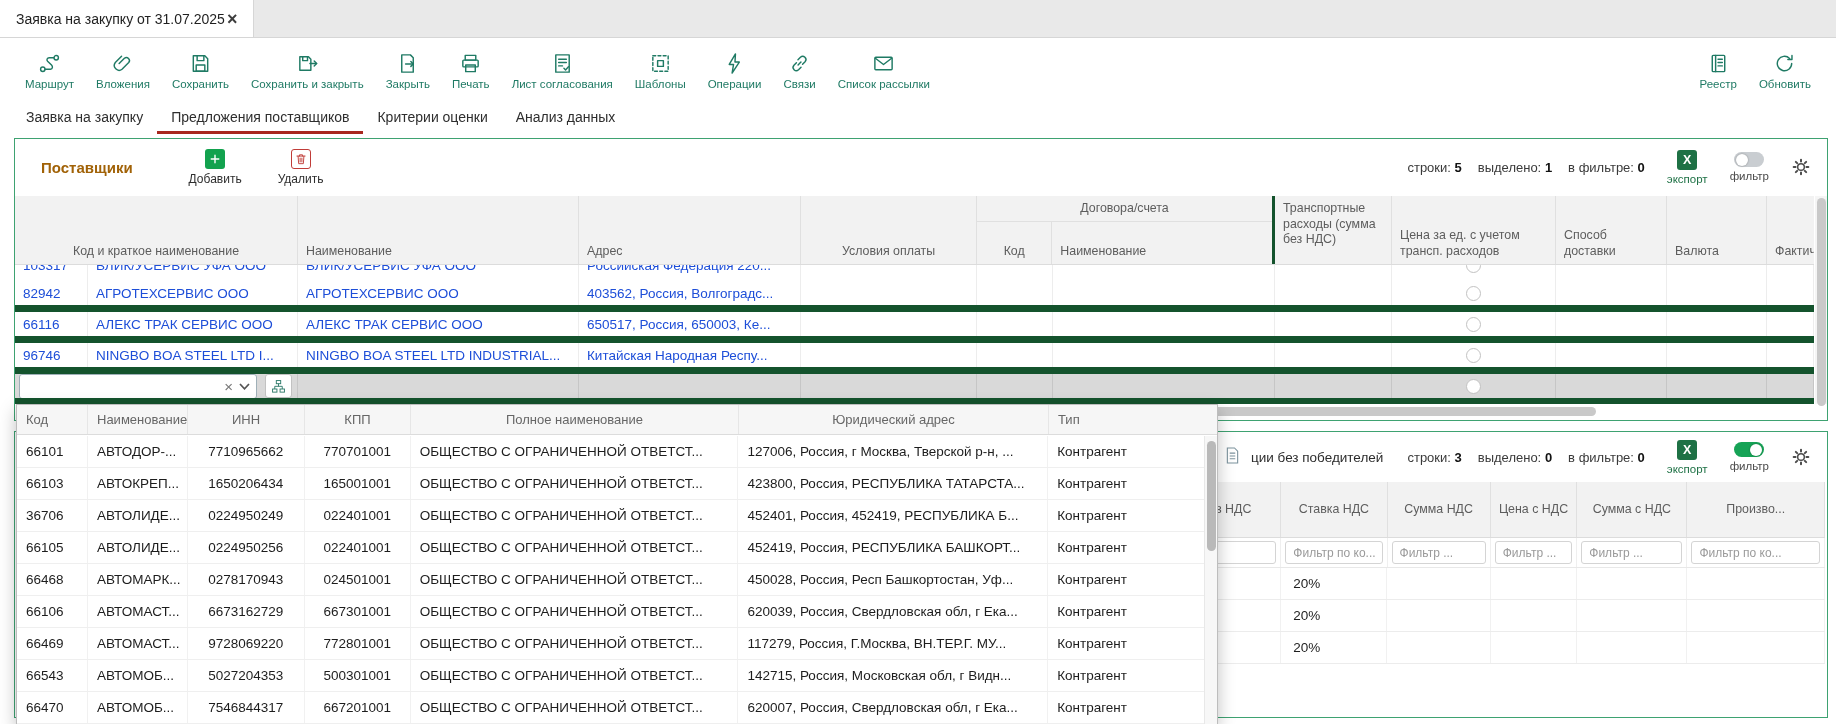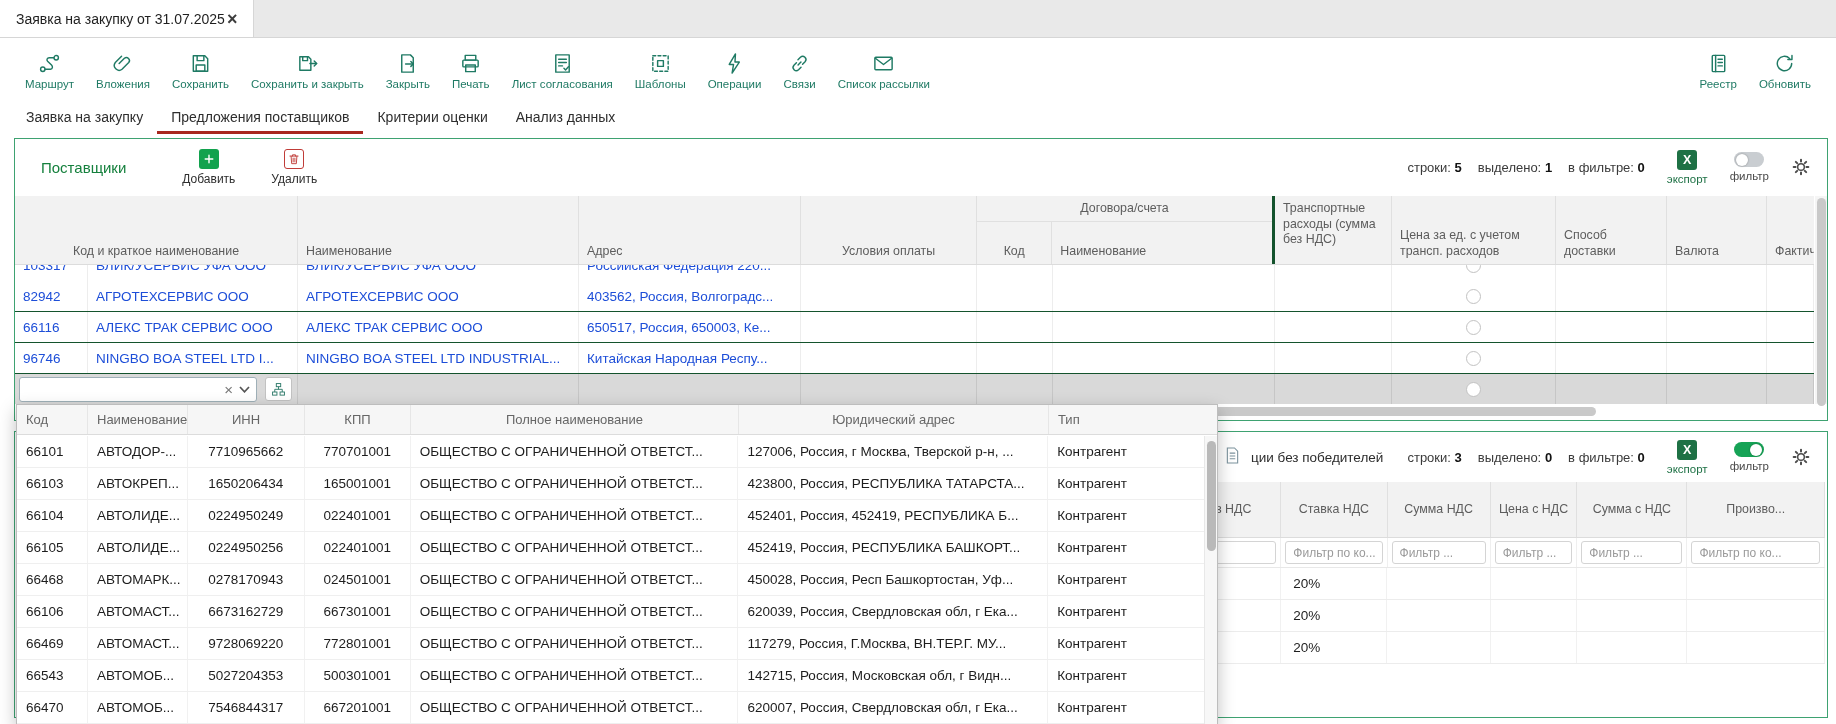--- a/index.html
+++ b/index.html
@@ -21,21 +21,21 @@
 
 #ptabs{display:flex;height:31px;padding-left:12px;background:#fff}
 .ptab{display:flex;align-items:center;padding:0 14px;font-size:14px;color:#2e2e2e;border-bottom:3px solid transparent;cursor:pointer;white-space:nowrap}
 .ptab.active{border-bottom-color:#a8281f}
 
 
 .panel{position:absolute;background:#fff;border:1px solid #3ea271}
 #sup-panel{left:14px;top:138px;width:1814px;height:283px;z-index:1}
 #off-panel{left:14px;top:431px;width:1814px;height:287px;z-index:2}
 .phead{height:56px;display:flex;align-items:center;padding:0 16px;position:relative}
-.ptitle{font-size:15px;font-weight:normal;color:#15803d;margin-left:10px}
+.ptitle{font-size:15px;font-weight:bold;color:#a16207;margin-left:10px}
 .stack{display:flex;flex-direction:column;align-items:center;gap:3px;cursor:pointer}
 .stack .slbl{font-size:12px;color:#2e2e2e;white-space:nowrap}
 .ml56{margin-left:56px}.ml36{margin-left:36px}
 .add-ic{width:20px;height:20px;border-radius:3px;background:#12a24e;display:flex;align-items:center;justify-content:center}
 .add-ic svg{width:14px;height:14px;stroke:#fff;stroke-width:2.4;fill:none;stroke-linecap:round}
 .del-ic{width:20px;height:20px;border-radius:3px;background:#fff;border:1.4px solid #c03c38;display:flex;align-items:center;justify-content:center}
 .del-ic svg{width:14px;height:14px;stroke:#c03c38;stroke-width:1.6;fill:none;stroke-linecap:round;stroke-linejoin:round}
 .pctrl{margin-left:auto;display:flex;align-items:center;gap:22px}
 .stats{display:flex;gap:16px;font-size:13px;color:#3a3a3a;white-space:nowrap}
 .stats b{color:#111}
@@ -58,21 +58,21 @@
 .hgroup{display:flex;flex-direction:column;border-right:3px solid #14532d}
 .hg-title{height:26px;display:flex;align-items:center;justify-content:center;border-bottom:1px solid #e0e0e0}
 .hg-cols{flex:1;display:flex}
 .hg-cols .hc{border-right:1px solid #e0e0e0}
 .hg-cols .hc:last-child{border-right:none}
 .cw-codename{width:283px}.cw-name{width:281px}.cw-addr{width:222px}.cw-pay{width:176px}
 .cw-contract{width:298px}.cw-ccode{width:76px}.cw-cname{width:222px}
 .cw-tr{width:117px}.cw-price{width:164px}.cw-del{width:111px}.cw-cur{width:100px}
 .cw-fact{flex:1;border-right:none}
 .cw-code{width:73px}.cw-sname{width:210px}
-.srow{display:flex;height:31px;border-bottom:1px solid #14532d;align-items:stretch;background:#fff}
+.srow{display:flex;height:31px;border-bottom:7px solid #14532d;align-items:stretch;background:#fff}
 .bc{border-right:1px solid #ededed;padding:0 8px;display:flex;align-items:center;white-space:nowrap;overflow:hidden;color:#1d4ed8}
 .bc.cw-price{justify-content:center}
 .clipwrap{height:16px;overflow:hidden}
 .clipwrap .srow{margin-top:-15px;border-bottom:none}
 .circ{width:15px;height:15px;border-radius:50%;border:1px solid #c2c2c2;background:#fff}
 .srow.edit{background:#d9d9d9}
 .srow.edit .bc{border-right:1px solid #c6c6c6;color:#333}
 .editcell{display:flex;align-items:center;padding:0 2px 0 4px}
 .combo{width:238px;height:25px;background:#fff;border:1px solid #9fb0b8;border-radius:3px;display:flex;align-items:center;padding:0 6px 0 8px}
 .combo .cin{flex:1;height:100%}
@@ -536,21 +536,21 @@
           <div class="dc dc1">66103</div>
           <div class="dc dc2">АВТОКРЕП...</div>
           <div class="dc ctr dc3">1650206434</div>
           <div class="dc ctr dc4">165001001</div>
           <div class="dc dc5">ОБЩЕСТВО С ОГРАНИЧЕННОЙ ОТВЕТСТ...</div>
           <div class="dc dc6">423800, Россия, РЕСПУБЛИКА ТАТАРСТА...</div>
           <div class="dc dc7">Контрагент</div>
         </div>
 
         <div class="drow">
-          <div class="dc dc1">66104</div>
+          <div class="dc dc1">36706</div>
           <div class="dc dc2">АВТОЛИДЕ...</div>
           <div class="dc ctr dc3">0224950249</div>
           <div class="dc ctr dc4">022401001</div>
           <div class="dc dc5">ОБЩЕСТВО С ОГРАНИЧЕННОЙ ОТВЕТСТ...</div>
           <div class="dc dc6">452401, Россия, 452419, РЕСПУБЛИКА Б...</div>
           <div class="dc dc7">Контрагент</div>
         </div>
 
         <div class="drow">
           <div class="dc dc1">66105</div>

